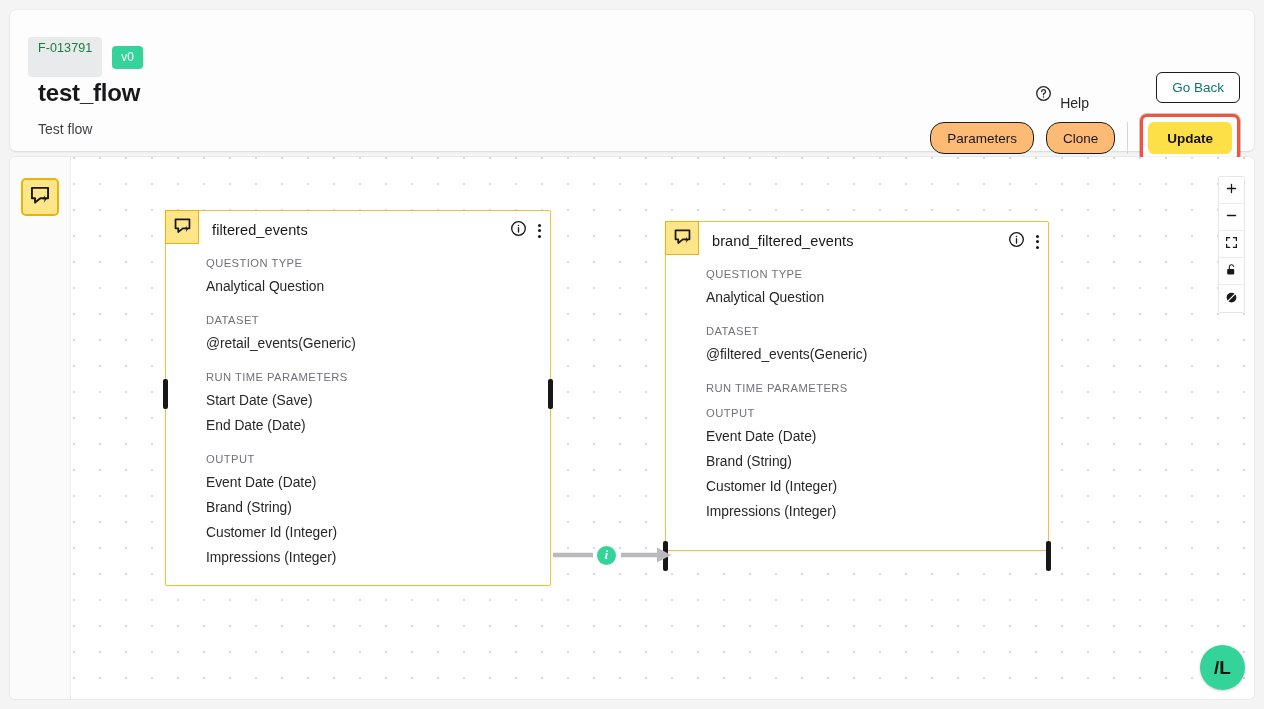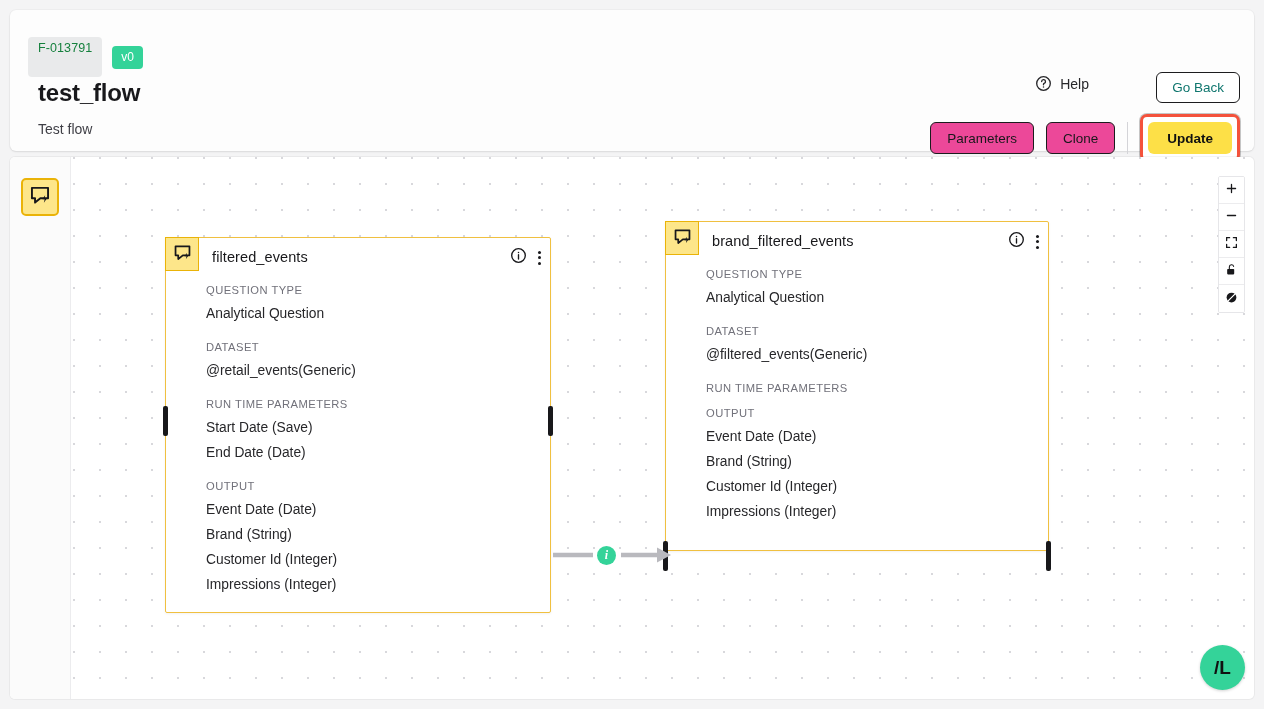--- a/index.html
+++ b/index.html
@@ -37,38 +37,38 @@
     position: absolute; left: 28px; top: 111px;
     font-size: 14px; color: #3f3f46;
   }
 
   .help-wrap {
     position: absolute; right: 165px; top: 65px;
     display: flex; align-items: center; gap: 8px;
     cursor: pointer;
   }
   .help-icon { width: 17px; height: 17px; display: block; }
-  .help-label { font-size: 14px; color: #27272a; }
+  .help-label { font-size: 14px; color: #27272a; margin-top: 20px; }
 
   .go-back {
     position: absolute; right: 14px; top: 62px;
     height: 31px; padding: 0 15px;
     font-size: 13.5px; color: #0f766e;
     background: #fff; border: 1px solid #1c1c1e; border-radius: 6px;
     cursor: pointer; font-family: inherit;
   }
 
   .action-row {
     position: absolute; right: 14px; top: 104px;
     display: flex; align-items: center; gap: 12px;
   }
   .btn {
     height: 32px; padding: 0 16px;
     font-size: 13.5px; color: #18181b;
-    background: #ec4899; border: 1px solid #1c1c1e; border-radius: 6px;
+    background: #fdba74; border: 1px solid #1c1c1e; border-radius: 14px;
     cursor: pointer; font-family: inherit; white-space: nowrap;
   }
   .divider-v { width: 1px; height: 32px; background: #d4d4d8; }
   .btn-update {
     height: 32px; padding: 0 19px;
     font-size: 13.5px; font-weight: bold; color: #111;
     background: #fde047; border: none; border-radius: 6px;
     cursor: pointer; font-family: inherit;
   }
   .update-highlight {
@@ -106,21 +106,21 @@
   }
 
   
   .node {
     position: absolute;
     background: #fff;
     border: 1px solid #f0c040;
     border-radius: 2px;
     box-shadow: 0 1px 3px rgba(0,0,0,0.055);
   }
-  #node-1 { left: 155px; top: 53px; width: 386px; height: 376px; margin-top: 27px; }
+  #node-1 { left: 155px; top: 53px; width: 386px; height: 376px; }
   #node-2 { left: 655px; top: 64px; width: 384px; height: 330px; }
 
   .node-head {
     position: relative; height: 37px;
     display: flex; align-items: center; padding-left: 46px;
   }
   .node-chip {
     position: absolute; left: -1px; top: -1px;
     width: 34px; height: 34px;
     background: #fde68a; border: 1.5px solid #eab308;

